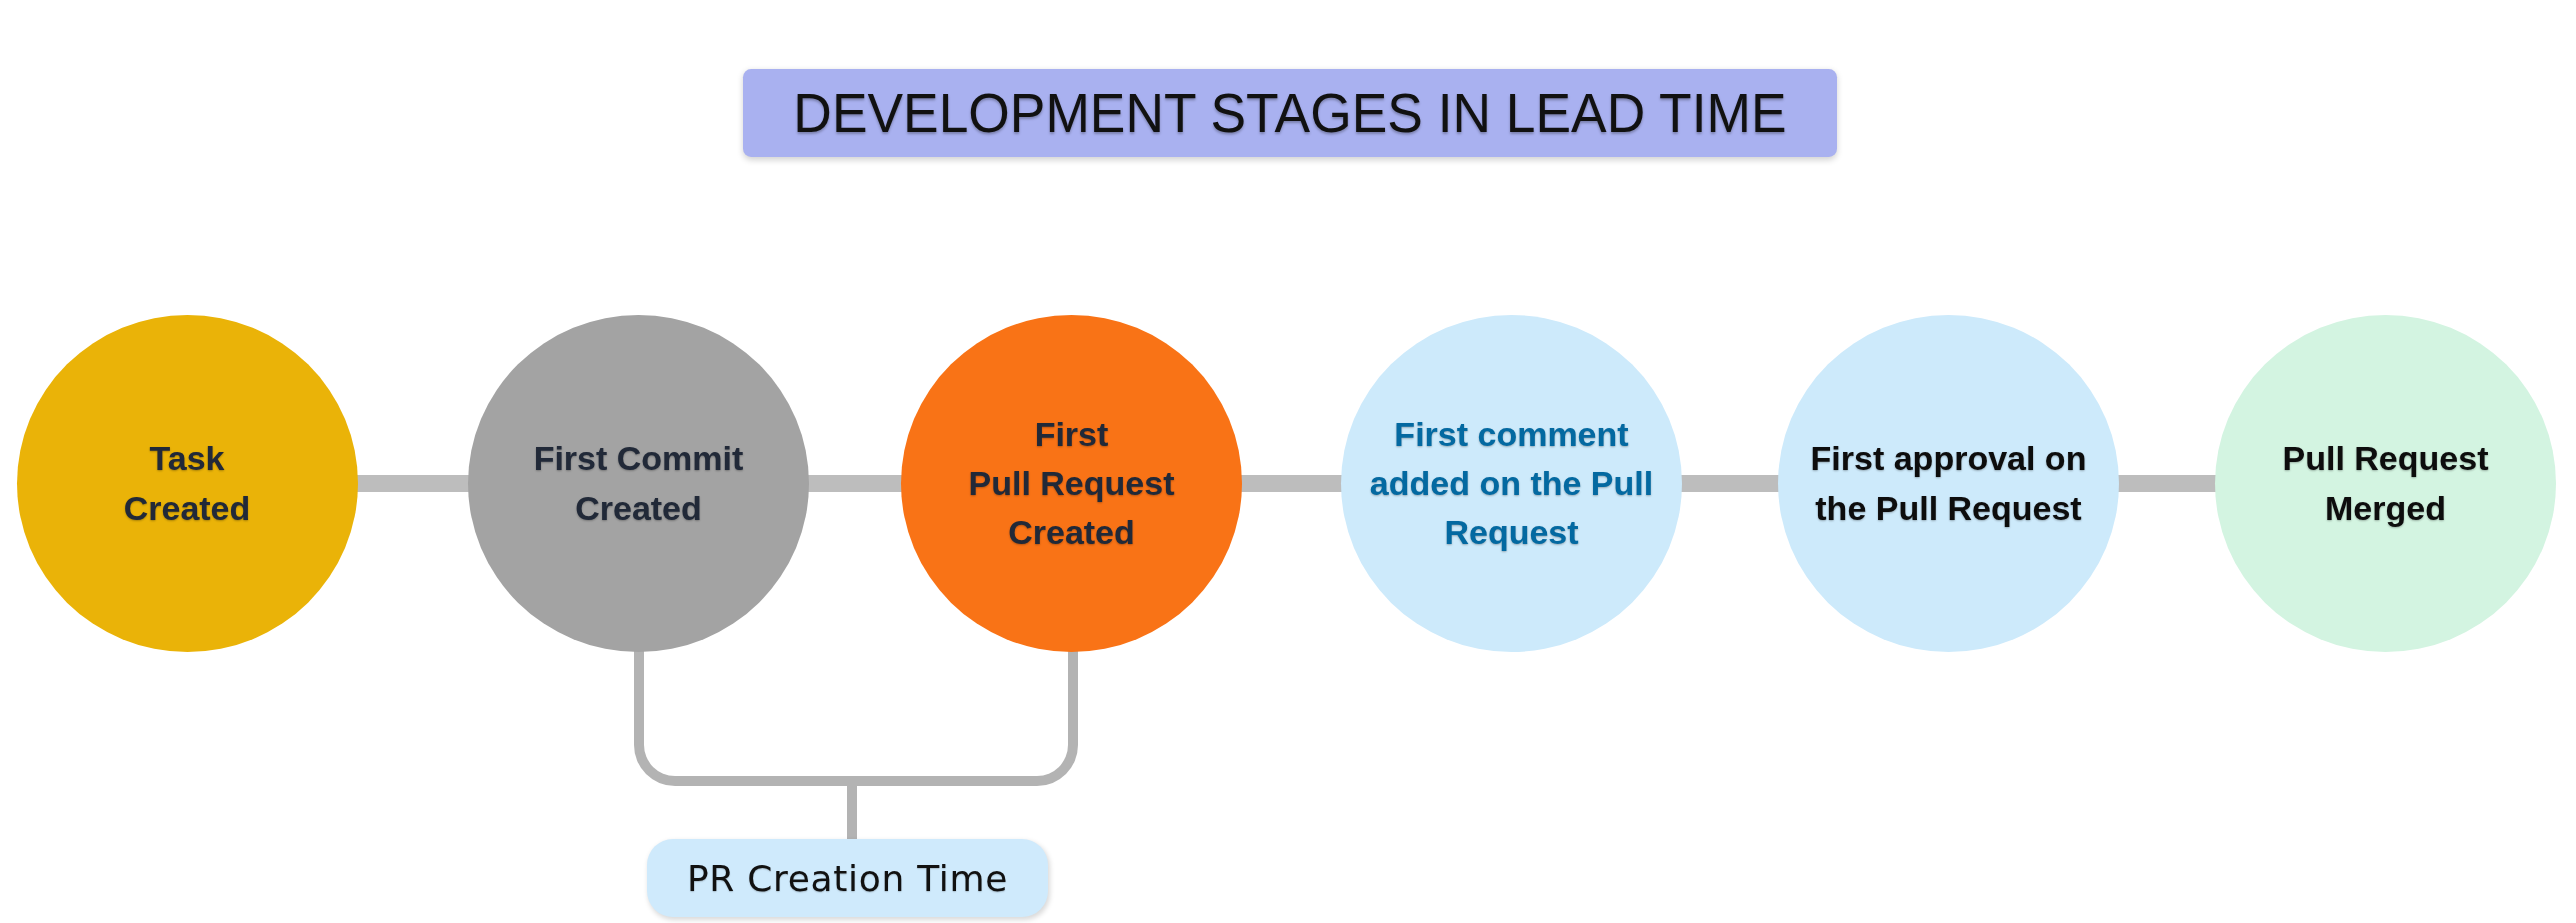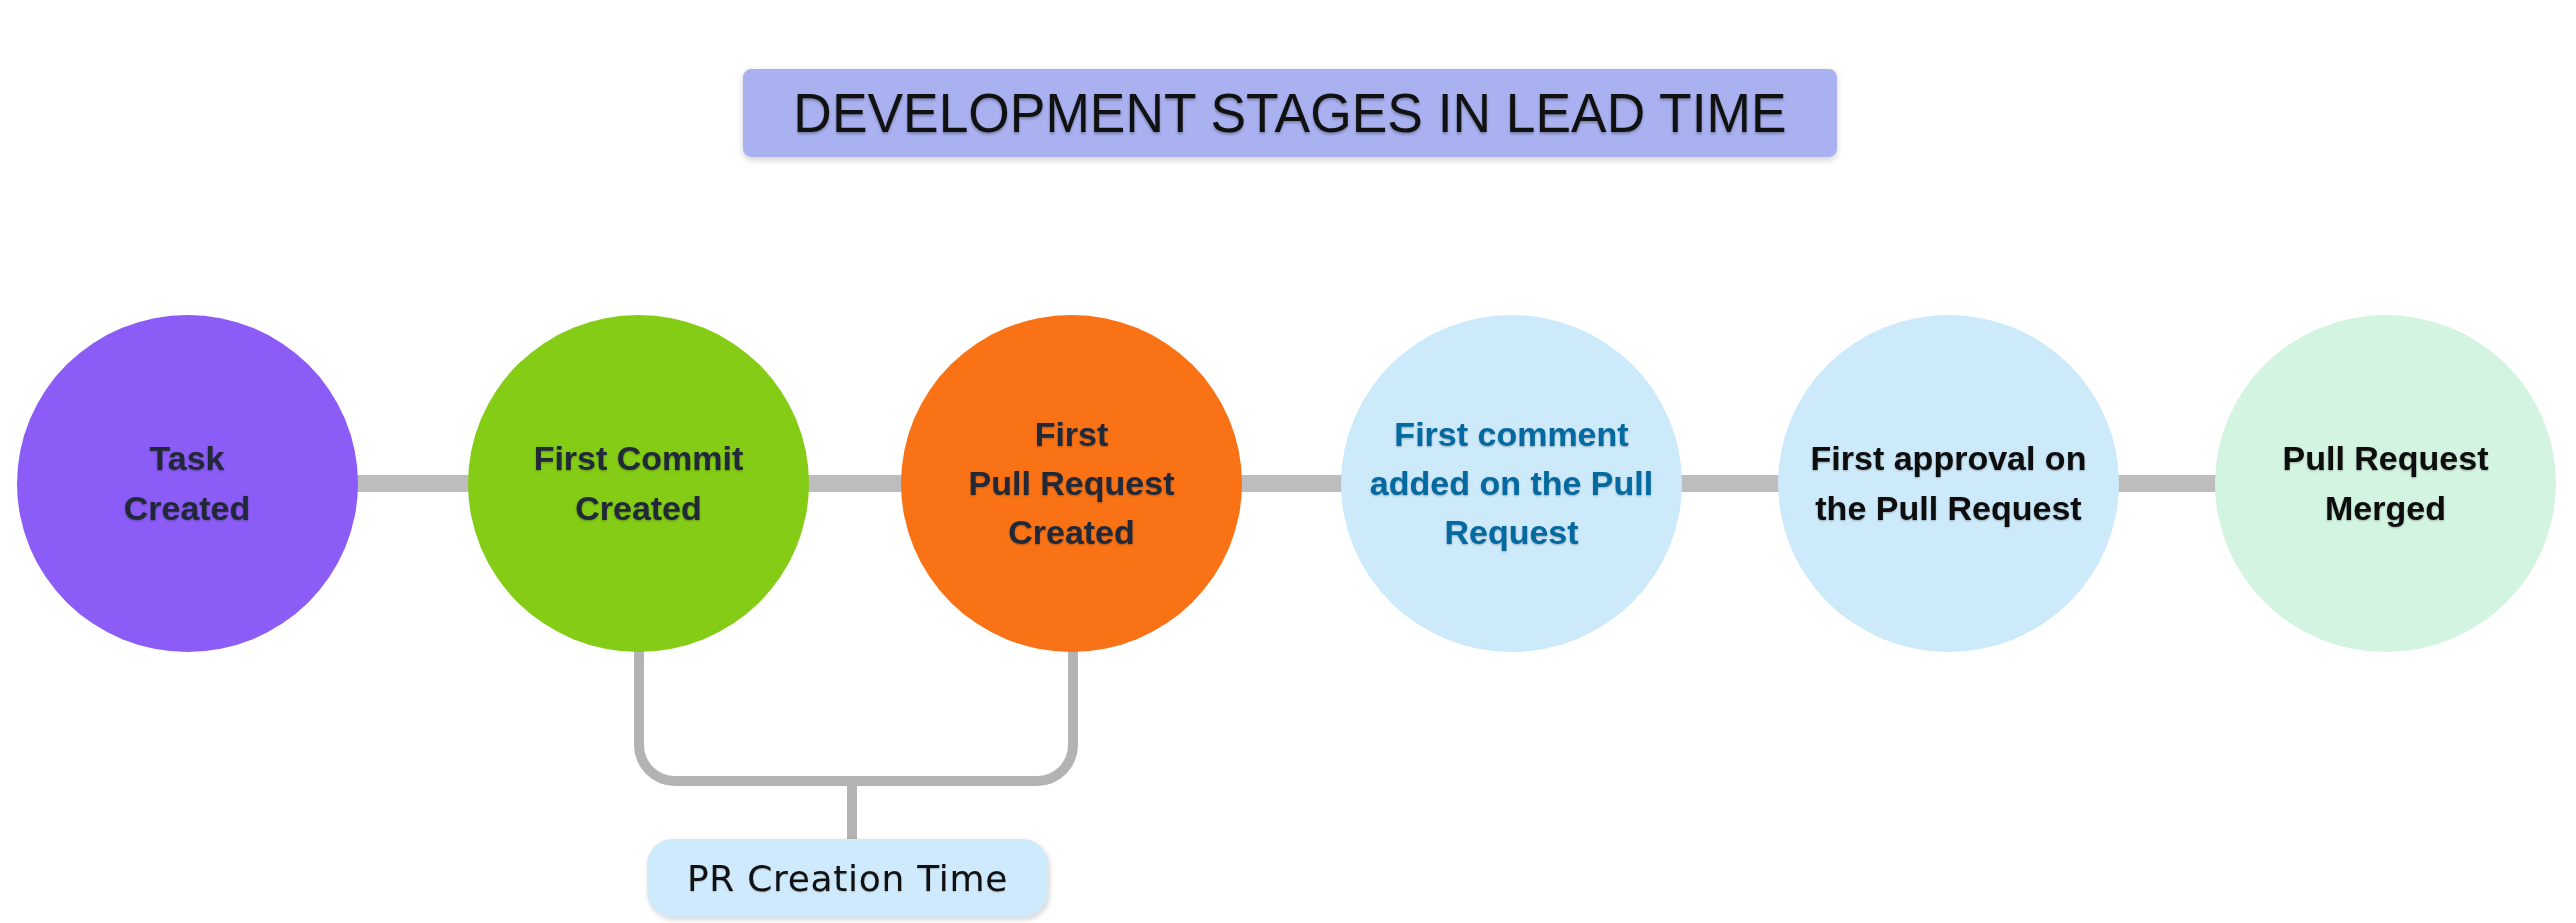--- a/index.html
+++ b/index.html
@@ -119,25 +119,25 @@
 <body>
 
 <div class="canvas" style="background: rgb(255, 255, 255); margin-top: 22px;">
 
   <div class="title-box" style="background: rgb(169, 177, 240);">
     <div class="title-text" style="color: rgb(17, 17, 17);">DEVELOPMENT STAGES IN LEAD TIME</div>
   </div>
 
   <div class="connector" style="background: rgb(189, 189, 189);"></div>
 
-  <div class="stage" style="left: 16.5px; background: #8b5cf6;">
+  <div class="stage" style="left: 16.5px; background: #eab308;">
     <div class="stage-label" style="color: rgb(33, 41, 56);">Task
 Created</div>
   </div>
-  <div class="stage" style="left: 468px; background: #84cc16;">
+  <div class="stage" style="left: 468px; background: #a3a3a3;">
     <div class="stage-label" style="color: rgb(33, 41, 56);">First Commit
 Created</div>
   </div>
   <div class="stage" style="left: 901px; background: #f97316;">
     <div class="stage-label" style="color: rgb(33, 41, 56);">First
 Pull Request
 Created</div>
   </div>
   <div class="stage" style="left: 1341px; background: rgb(205, 234, 251);">
     <div class="stage-label" style="color: #0369a1;">First comment

